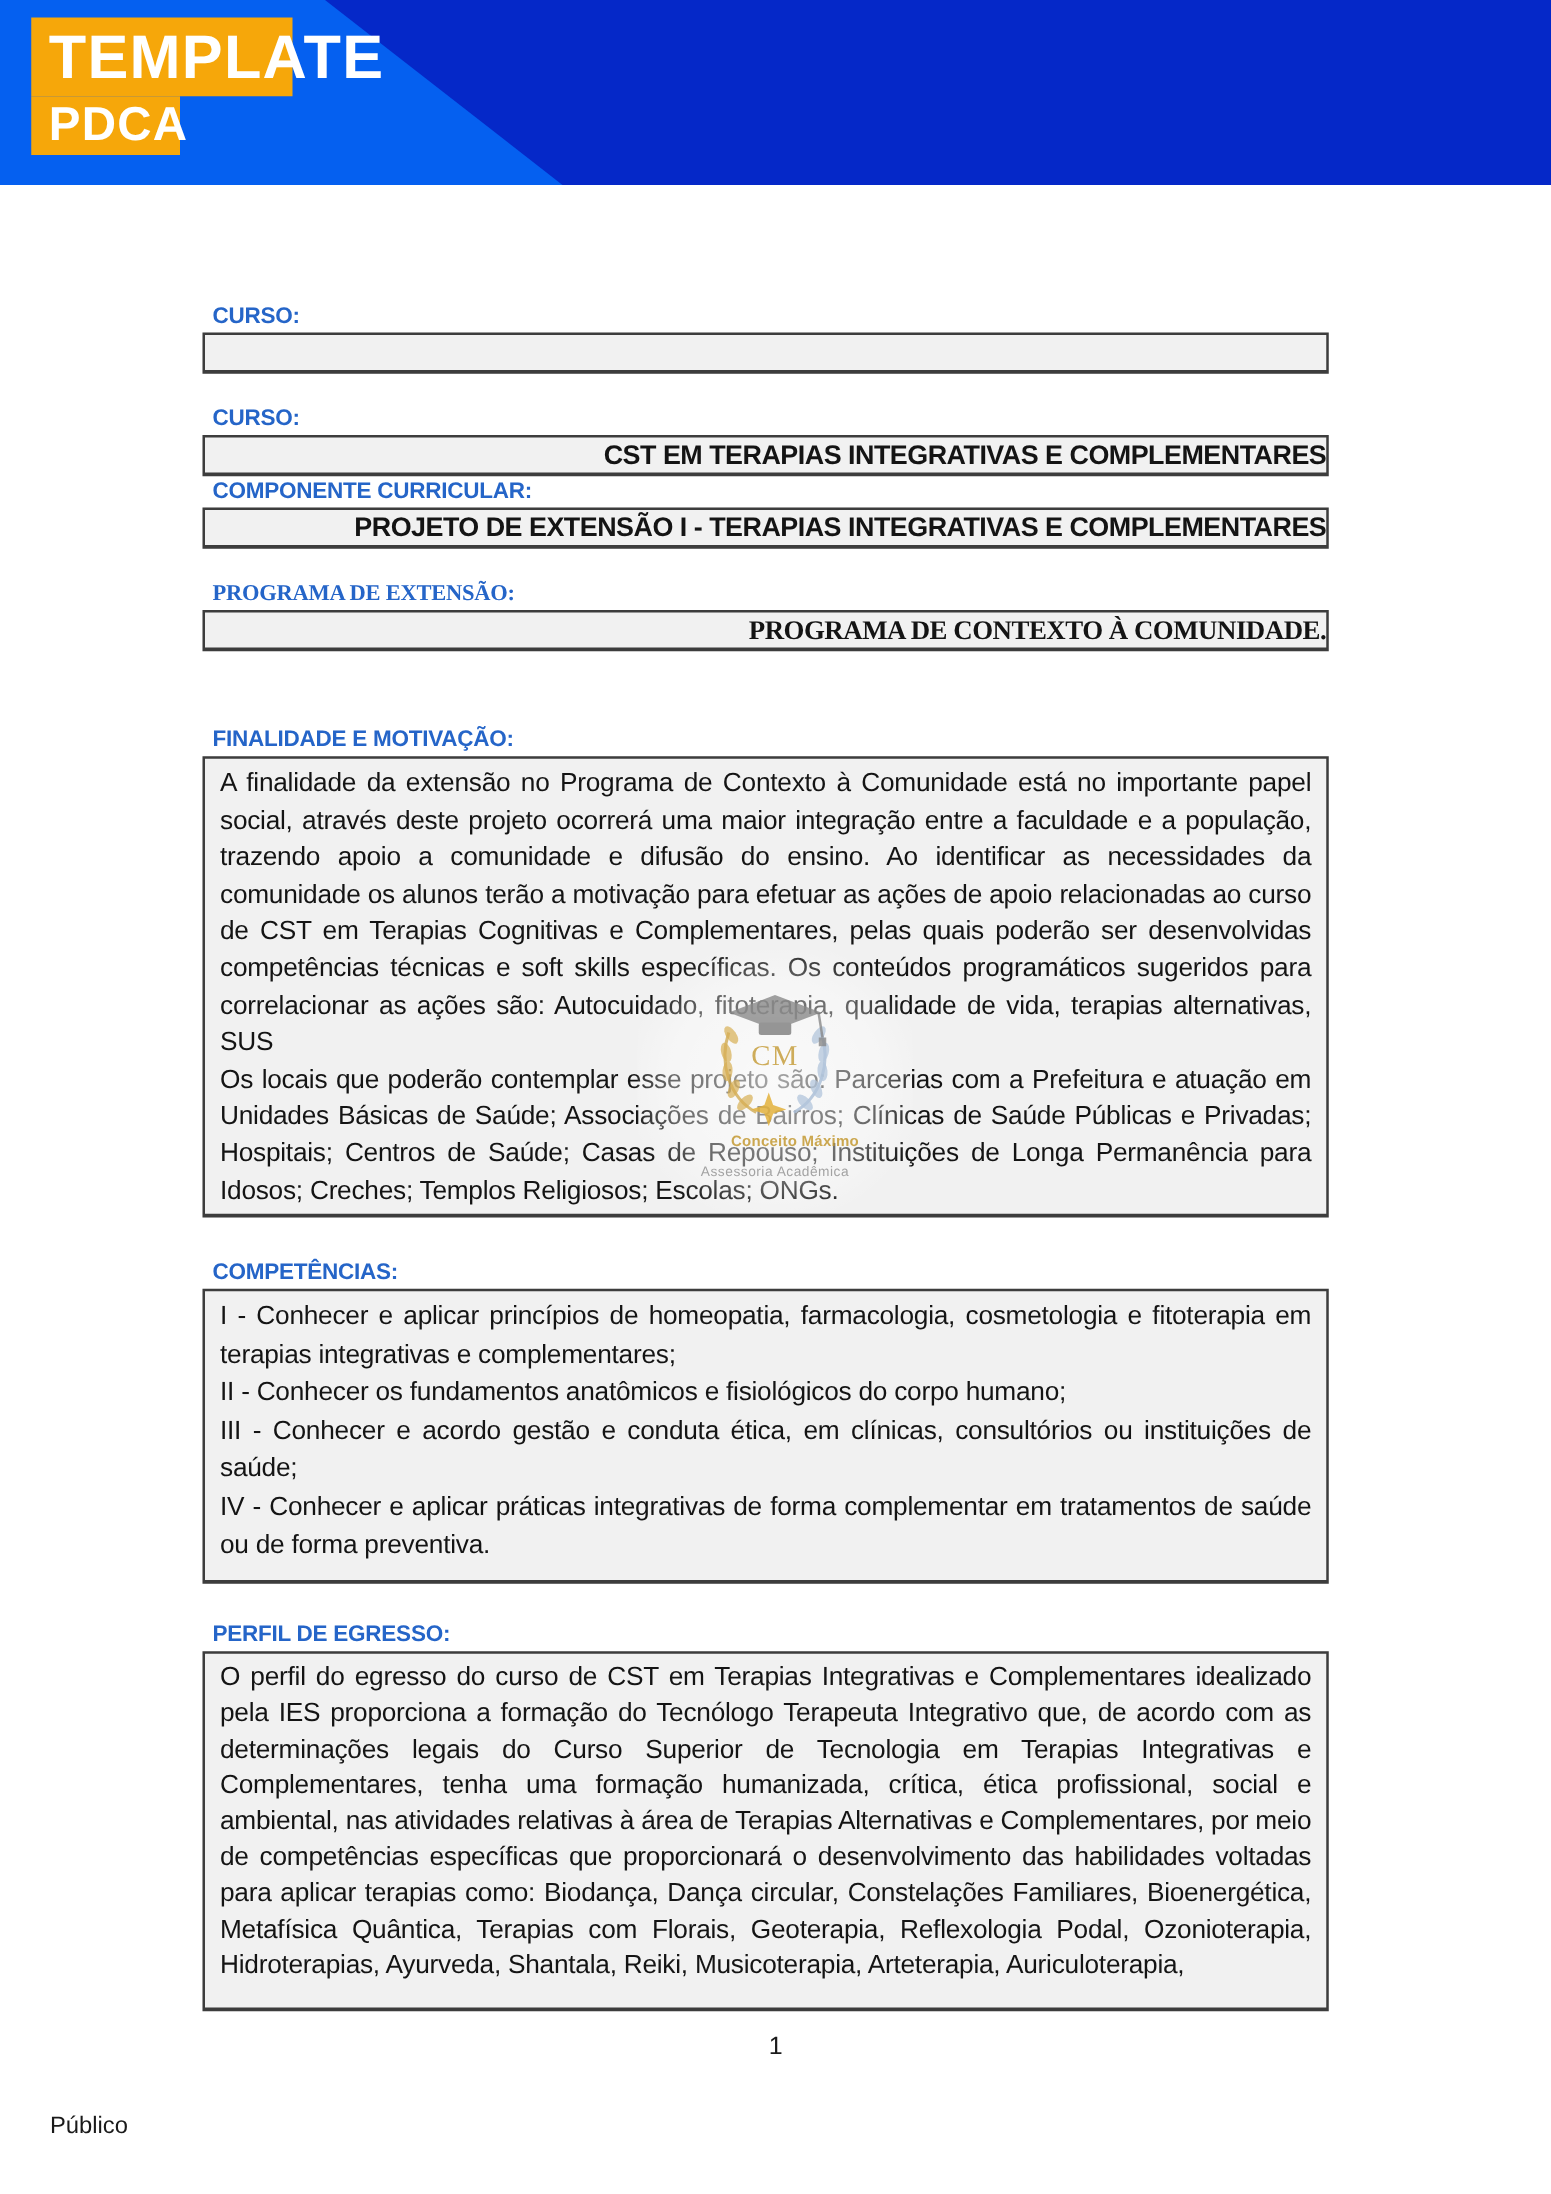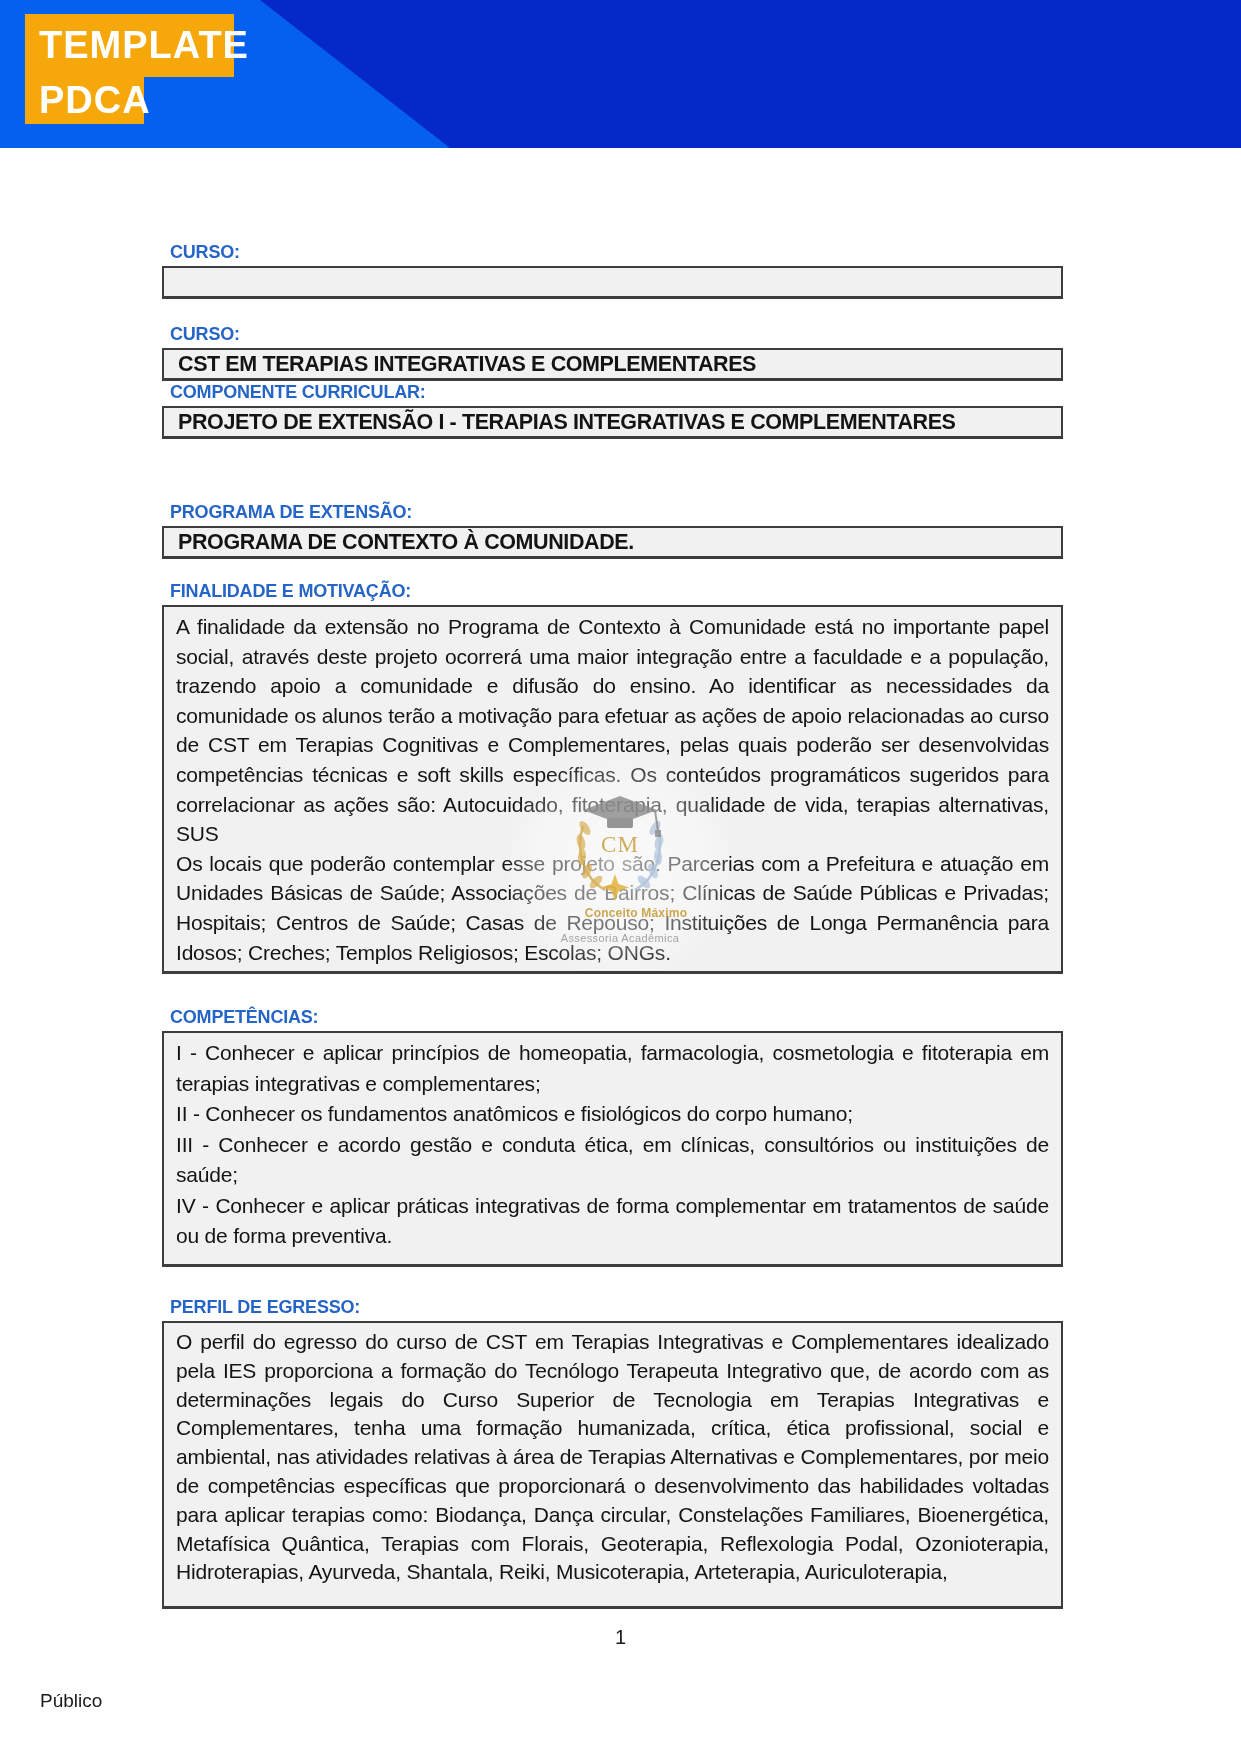--- a/index.html
+++ b/index.html
@@ -11,34 +11,34 @@
   .header{position:absolute;left:0;top:0;width:1241px;height:148px;background:#0560F0;}
   .header-accent{
     position:absolute;left:0;top:0;width:1241px;height:148px;background:#0528C8;
     clip-path:polygon(260px 0,1241px 0,1241px 148px,450px 148px);
   }
   .logo{position:absolute;left:25px;top:14px;}
   .logo-row{
     background:#F6A70A;color:#ffffff;font-weight:bold;letter-spacing:1px;
     display:flex;align-items:center;padding:0 14px;box-sizing:border-box;
   }
-  .logo-row1{width:209px;height:63px;font-size:38px;}
+  .logo-row1{width:209px;height:63px;font-size:49px;}
   .logo-row2{width:119px;height:47px;font-size:38px;}
   
   .section{position:absolute;left:162px;width:901px;}
   .field-label{
     color:#2565C8;font-size:18px;font-weight:bold;letter-spacing:-0.2px;
     margin:0 0 4px 8px;line-height:20px;
   }
   .box{
     box-sizing:border-box;width:901px;background:#F1F1F1;
     border:2px solid #3D3D3D;border-bottom-width:3px;
     color:#141414;overflow:hidden;
   }
-  .box-single{height:33px;padding:2px 14px;display:flex;align-items:center;}
+  .box-single{height:33px;padding:2px 0;display:flex;align-items:center;justify-content:flex-end;}
   .box-value{font-size:21.5px;font-weight:bold;letter-spacing:-0.4px;white-space:nowrap;}
   .box-multi{padding:5px 12px;}
   .box-multi p{
     margin:0;font-size:21px;line-height:29.6px;letter-spacing:-0.2px;
     text-align:justify;
   }
   .h-s5{height:369px;}
   .h-s6{height:236px;}
   .h-s6 p{line-height:30.5px;}
   .h-s7{height:288px;}
@@ -94,21 +94,21 @@
     </div>
   </div>
 
   <div class="section" style="top:382px;">
     <div class="field-label">COMPONENTE CURRICULAR:</div>
     <div class="box box-single">
       <span class="box-value">PROJETO DE EXTENSÃO I - TERAPIAS INTEGRATIVAS E COMPLEMENTARES</span>
     </div>
   </div>
 
-  <div class="section" style="top:502px;">
+  <div class="section" style="top:464px;font-family:Liberation Serif, serif;">
     <div class="field-label">PROGRAMA DE EXTENSÃO:</div>
     <div class="box box-single">
       <span class="box-value">PROGRAMA DE CONTEXTO À COMUNIDADE.</span>
     </div>
   </div>
 
   <div class="section" style="top:581px;">
     <div class="field-label">FINALIDADE E MOTIVAÇÃO:</div>
     <div class="box box-multi h-s5">
       <p>A finalidade da extensão no Programa de Contexto à Comunidade está no importante papel social, através deste projeto ocorrerá uma maior integração entre a faculdade e a população, trazendo apoio a comunidade e difusão do ensino. Ao identificar as necessidades da comunidade os alunos terão a motivação para efetuar as ações de apoio relacionadas ao curso de CST em Terapias Cognitivas e Complementares, pelas quais poderão ser desenvolvidas competências técnicas e soft skills específicas. Os conteúdos programáticos sugeridos para correlacionar as ações são: Autocuidado, fitoterapia, qualidade de vida, terapias alternativas, SUS</p>

